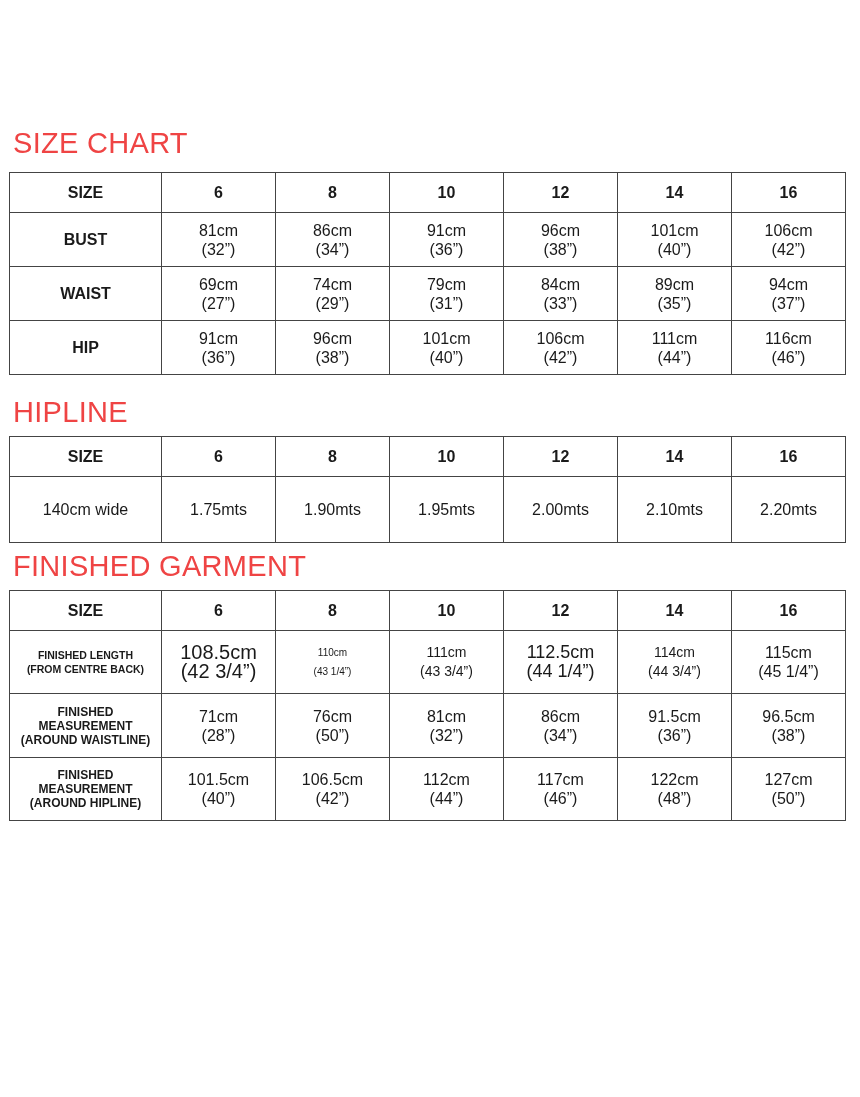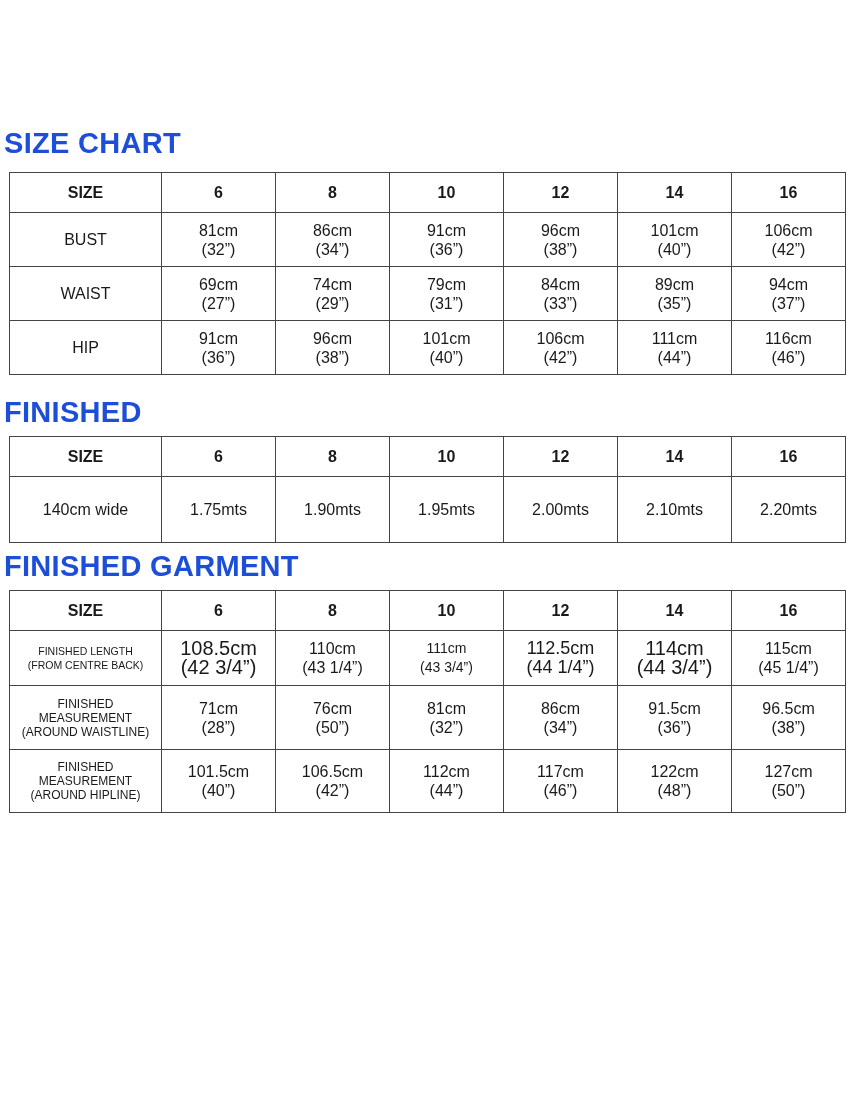--- a/index.html
+++ b/index.html
@@ -1,23 +1,23 @@
 <!DOCTYPE html>
 <html><head>
   <meta charset="utf-8">
   <style>
     html, body { margin: 0; padding: 0; background: #ffffff; }
     body { width: 860px; height: 1097px; position: relative; font-family: "Liberation Sans", sans-serif; color: #1a1a1a; }
-    .section-title { position: absolute; left: 4px; margin: 0; font-size: 29px; font-weight: bold; letter-spacing: 0.3px; color: #1d4ed8; line-height: 1; }
+    .section-title { position: absolute; left: 13px; margin: 0; font-size: 29px; font-weight: normal; letter-spacing: 0.3px; color: #ef4444; line-height: 1; }
     table.grid { position: absolute; left: 9px; width: 835px; border-collapse: collapse; table-layout: fixed; }
     table.grid td { border: 1.3px solid #444; text-align: center; vertical-align: middle; padding: 0; font-size: 16px; line-height: 19px; color: #1a1a1a; }
     table.grid col.c0 { width: 152px; }
     table.grid col.cn { width: 114px; }
     .hdr td { font-weight: bold; font-size: 17px; }
-    .rowlabel { font-weight: normal; font-size: 16px; }
+    .rowlabel { font-weight: bold; font-size: 16px; }
     .rowlabel.small { font-size: 10.5px; line-height: 14px; }
     .rowlabel.tiny { font-size: 12px; line-height: 14px; }
     .meter-label { font-size: 13px; font-weight: normal; }
     .cell-line { display: block; }
   </style>
 </head>
 <body>
 
 <h1 class="section-title" style="top:129px;">SIZE CHART</h1>
 <table class="grid" style="top:172px;">
@@ -117,21 +117,21 @@
           <span class="cell-line">(44”)</span>
         </td>
     <td>
           <span class="cell-line">116cm</span>
           <span class="cell-line">(46”)</span>
         </td>
   </tr>
 </tbody>
   </table>
 
-<h1 class="section-title" style="top:398px;">FINISHED</h1>
+<h1 class="section-title" style="top:398px;">HIPLINE</h1>
 <table class="grid" style="top:436px;">
   <colgroup>
       <col class="c0">
       <col class="cn">
       <col class="cn">
       <col class="cn">
       <col class="cn">
       <col class="cn">
       <col class="cn">
     </colgroup>
@@ -171,42 +171,42 @@
   <tbody>
       <tr class="hdr" style="height:40px;">
     <td>SIZE</td>
     <td>6</td>
     <td>8</td>
     <td>10</td>
     <td>12</td>
     <td>14</td>
     <td>16</td>
   </tr>
-  <tr style="height:55px;">
+  <tr style="height:63px;">
     <td class="rowlabel small">
           <span class="cell-line">FINISHED LENGTH</span>
           <span class="cell-line">(FROM CENTRE BACK)</span>
         </td>
     <td style="font-size:20px;">
           <span class="cell-line">108.5cm</span>
           <span class="cell-line">(42 3/4”)</span>
         </td>
-    <td style="font-size:16px;">
+    <td style="font-size:10px;">
           <span class="cell-line">110cm</span>
           <span class="cell-line">(43 1/4”)</span>
         </td>
     <td style="font-size:14px;">
           <span class="cell-line">111cm</span>
           <span class="cell-line">(43 3/4”)</span>
         </td>
     <td style="font-size:18px;">
           <span class="cell-line">112.5cm</span>
           <span class="cell-line">(44 1/4”)</span>
         </td>
-    <td style="font-size:20px;">
+    <td style="font-size:14px;">
           <span class="cell-line">114cm</span>
           <span class="cell-line">(44 3/4”)</span>
         </td>
     <td style="font-size:16px;">
           <span class="cell-line">115cm</span>
           <span class="cell-line">(45 1/4”)</span>
         </td>
   </tr>
   <tr style="height:64px;">
     <td class="rowlabel tiny">

